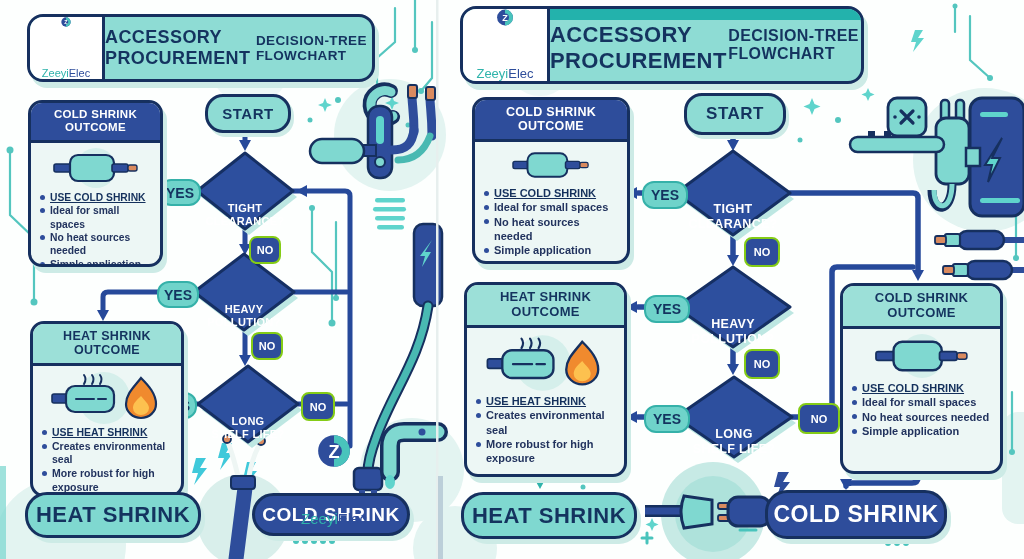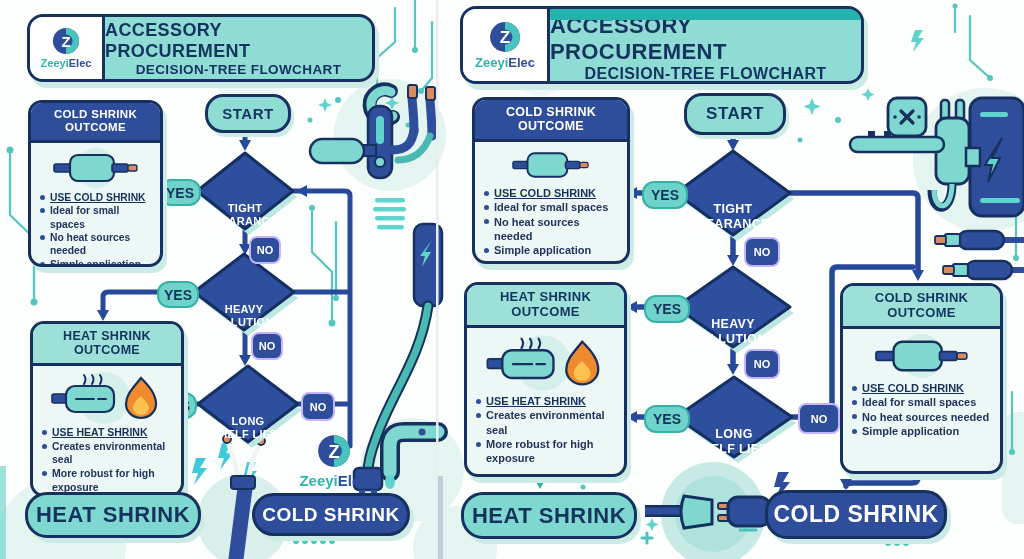--- a/index.html
+++ b/index.html
@@ -5,36 +5,36 @@
   html,body{margin:0;padding:0;background:#ffffff;}
   .stage{position:relative;width:1024px;height:559px;overflow:hidden;
          font-family:"Liberation Sans",sans-serif;background:#fdfffe;}
   .stage svg.bg{position:absolute;left:0;top:0;}
 
   
   .hdr{position:absolute;display:flex;border:3px solid #16305f;border-radius:16px;
        background:#8edcd4;box-shadow:4px 6px 0 #cdebe6;overflow:hidden;}
   .hdr .logo-box{background:#ffffff;display:flex;flex-direction:column;align-items:center;
        justify-content:center;gap:2px;border-right:3px solid #16305f;}
-  .hdr .ttl{flex:1;display:flex;flex-direction:column;align-items:center;justify-content:center;
+  .hdr .ttl{flex:1;display:flex;flex-direction:row;align-items:center;justify-content:center;
        color:#14335f;font-weight:bold;letter-spacing:.4px;position:relative;}
   .topstrip{position:absolute;left:0;top:0;right:0;height:11px;background:#23b2ac;}
-  .brand{font-weight:bold;}
+  .brand{font-weight:normal;margin-top:38px;}
   .brand .zy{color:#2fb3ab;}
   .brand .el{color:#2e4d9b;}
 
   
   .pill-start{position:absolute;display:flex;align-items:center;justify-content:center;
       background:#8edcd4;border:3px solid #16305f;border-radius:18px;color:#14335f;
       font-weight:bold;letter-spacing:.5px;box-shadow:3px 4px 0 #cdebe6;}
   .badge-yes{position:absolute;display:flex;align-items:center;justify-content:center;
       background:#6fd3ca;border:2px solid #35b1a9;border-radius:12px;color:#14335f;
       font-weight:bold;font-size:14px;}
   .badge-no{position:absolute;display:flex;align-items:center;justify-content:center;
-      background:#2e4d9b;border:2px solid #c4b5fd;border-radius:8px;color:#ffffff;
+      background:#2e4d9b;border:2px solid #84cc16;border-radius:8px;color:#ffffff;
       font-weight:bold;font-size:11px;}
   .dlabel{position:absolute;text-align:center;color:#ffffff;font-weight:bold;line-height:1.18;
       letter-spacing:.3px;margin-top:24px;}
 
   
   .card{position:absolute;border:3px solid #16305f;border-radius:14px;background:#edf7f5;
       overflow:hidden;box-shadow:4px 6px 0 #cdebe6;display:flex;flex-direction:column;}
   .card-hd{padding:5px 2px 6px;text-align:center;font-weight:bold;line-height:1.12;
       letter-spacing:.3px;border-bottom:3px solid #16305f;}
   .card-hd.navy{background:#2e4d9b;color:#ffffff;}

